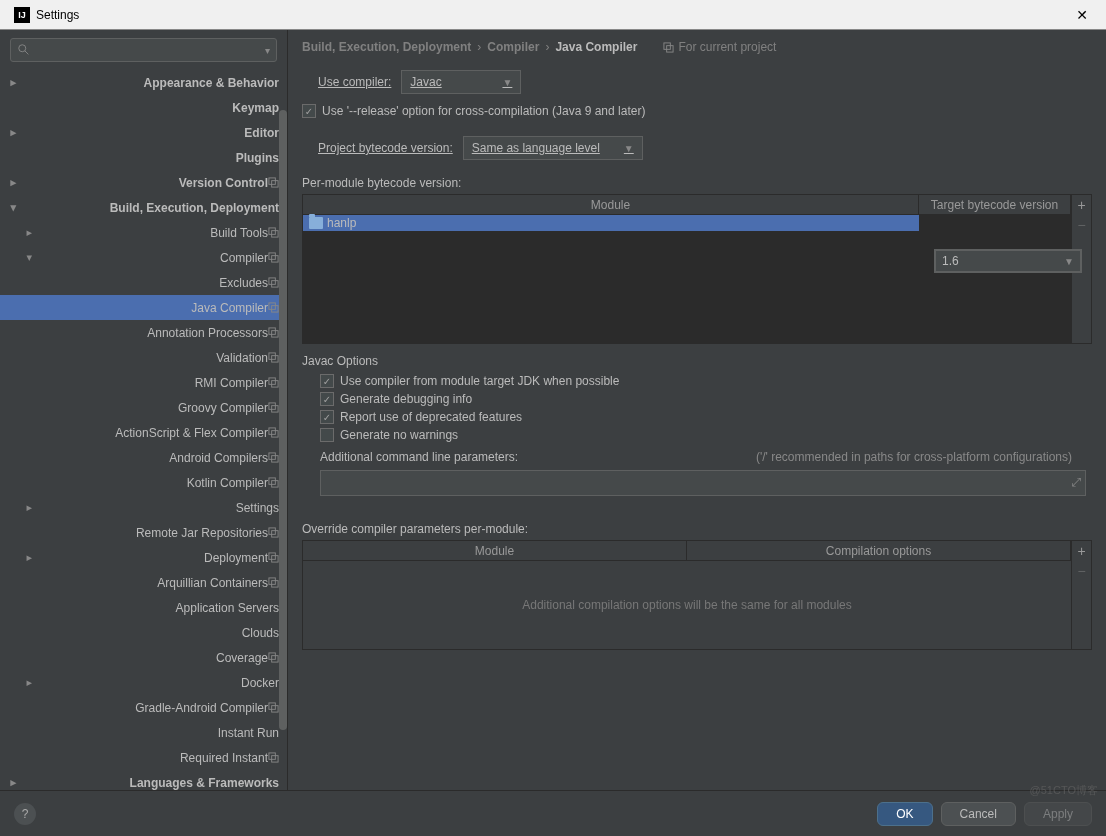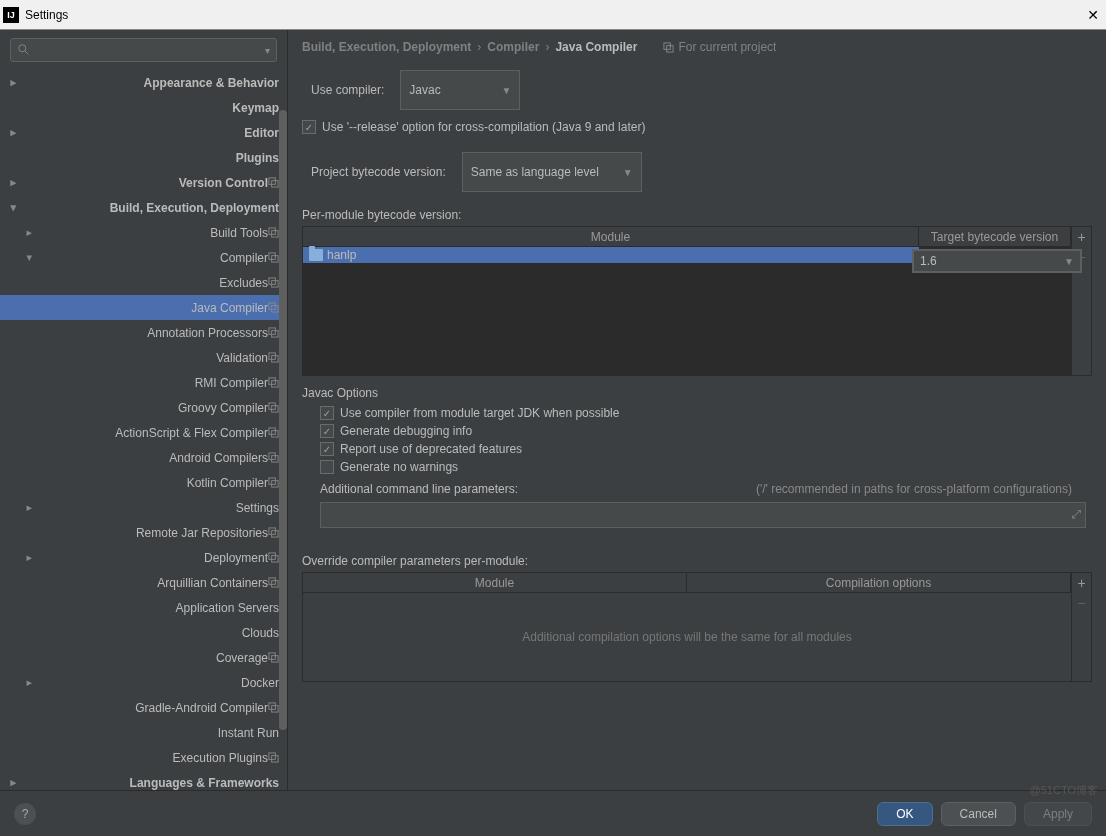--- a/index.html
+++ b/index.html
@@ -1,18 +1,18 @@
 <!DOCTYPE html>
 <html><head>
 <meta charset="utf-8">
 <style>
 * { margin:0; padding:0; box-sizing:border-box; font-family:"Segoe UI",Arial,sans-serif; font-size:12px; }
 body { width:1106px; height:836px; background:#3c3f41; color:#bbbbbb; overflow:hidden; position:relative; }
 
-.titlebar { height:30px; background:#f0f0f0; color:#000; display:flex; align-items:center; padding:0 3px; border-bottom:1px solid #888; }
+.titlebar { height:30px; background:#f0f0f0; color:#000; display:flex; align-items:center; padding:0 14px; border-bottom:1px solid #888; }
 .titlebar .logo { width:16px; height:16px; background:#000; color:#fff; display:flex; align-items:center; justify-content:center; font-size:9px; font-weight:bold; margin-right:6px; }
 .titlebar .title { flex:1; }
 .titlebar .close { width:20px; text-align:center; cursor:pointer; font-size:14px; }
 
 .main { display:flex; height:760px; }
 
 .sidebar { width:288px; background:#3c3f41; border-right:1px solid #2b2b2b; display:flex; flex-direction:column; }
 .searchbox { margin:8px 10px; height:24px; background:#45494a; border:1px solid #5e6060; border-radius:3px; display:flex; align-items:center; padding:0 6px; }
 .searchbox svg { width:14px; height:14px; fill:#888; }
 .searchbox input { flex:1; background:transparent; border:none; color:#bbb; margin-left:4px; outline:none; }
@@ -28,23 +28,23 @@
 .tree-chevron.collapsed::before { content:"▸"; }
 .tree-label { flex:1; white-space:nowrap; }
 
 .content { flex:1; padding:10px 14px; display:flex; flex-direction:column; position:relative; overflow:hidden; }
 .breadcrumb { display:flex; align-items:center; gap:6px; margin-bottom:10px; color:#bbbbbb; }
 .breadcrumb .bc { font-weight:bold; }
 .breadcrumb .bc.dim { color:#808080; }
 .breadcrumb .sep { color:#808080; }
 .crumb-badge { margin-left:20px; color:#808080; display:flex; align-items:center; gap:4px; }
 
-.form-row { display:flex; align-items:center; gap:16px; margin:6px 9px; }
+.form-row { display:flex; align-items:center; gap:10px; margin:6px 16px;text-decoration:underline; }
 .form-label { color:#bbb; }
-.dropdown { background:#45494a; border:1px solid #5e6060; height:40px; display:flex; align-items:center; padding:0 8px; min-width:120px; position:relative; cursor:pointer; }
+.dropdown { background:#45494a; border:1px solid #5e6060; height:24px; display:flex; align-items:center; padding:0 8px; min-width:120px; position:relative; cursor:pointer; }
 .dropdown .dd-arrow { margin-left:auto; color:#888; font-size:10px; }
 
 .checkbox-row { display:flex; align-items:center; gap:6px; margin:4px 0 4px 0; }
 .checkbox { width:14px; height:14px; background:#43494a; border:1px solid #6b6b6b; display:flex; align-items:center; justify-content:center; cursor:pointer; }
 .checkbox.checked::after { content:"✓"; color:#a0a0a0; font-size:10px; }
 
 .section-sub { color:#bbb; margin:10px 0 4px 0; }
 
 .module-table { border:1px solid #2b2b2b; background:#3c3f41; height:150px; position:relative; display:flex; }
 .module-table-main { flex:1; display:flex; flex-direction:column; }
@@ -53,21 +53,21 @@
 .mt-body { flex:1; background:#2b2b2b; position:relative; }
 .mt-row { display:flex; height:16px; }
 .mt-cell { display:flex; align-items:center; padding:0 6px; }
 .mt-row.sel .mt-cell.modcell { background:#4b6eaf; }
 .folder-icon { width:14px; height:12px; background:#87afda; display:inline-block; margin-right:4px; border-radius:1px; position:relative; }
 .folder-icon::before { content:""; position:absolute; top:-3px; left:0; width:6px; height:3px; background:#87afda; border-radius:1px 1px 0 0; }
 
 .mt-side { width:20px; background:#3c3f41; border-left:1px solid #2b2b2b; display:flex; flex-direction:column; align-items:center; padding-top:2px; gap:4px; }
 .mt-side span { color:#999; cursor:pointer; font-size:14px; }
 
-.version-dropdown { position:absolute; top:219px; right:24px; width:170px; background:#3c3f41; border:1px solid #5e6060; z-index:10; }
+.version-dropdown { position:absolute; top:219px; right:24px; width:148px; background:#3c3f41; border:1px solid #5e6060; z-index:10; }
 .vd-input { height:22px; background:#45494a; border:1px solid #5e6060; display:flex; align-items:center; padding:0 6px; color:#bbb; }
 .vd-input .dd-arrow { margin-left:auto; color:#888; font-size:10px; }
 .vd-list { background:#3c3f41; }
 .vd-item { height:19px; display:flex; align-items:center; padding:0 6px; color:#bbb; cursor:pointer; }
 .vd-item.sel { background:#4b6eaf; }
 .vd-item.highlight { outline:2px solid #ff0000; outline-offset:-1px; position:relative; z-index:5; width:80px; }
 
 .javac-section { margin-top:10px; }
 .javac-opts { padding-left:18px; margin-top:6px; }
 .cmdline-row { display:flex; align-items:center; gap:10px; margin-top:8px; }
@@ -271,21 +271,21 @@
           <span class="tree-label">Gradle-Android Compiler</span>
           <svg class="ind-svg" viewBox="0 0 12 12">
             <rect x="1" y="1" width="7" height="7"></rect>
             <rect x="4" y="4" width="7" height="7"></rect>
           </svg>
         </div>
         <div class="tree-item l1">
           <span class="tree-label">Instant Run</span>
         </div>
         <div class="tree-item l1">
-          <span class="tree-label">Execution Plugins</span>
+          <span class="tree-label">Required Instant</span>
           <svg class="ind-svg" viewBox="0 0 12 12">
             <rect x="1" y="1" width="7" height="7"></rect>
             <rect x="4" y="4" width="7" height="7"></rect>
           </svg>
         </div>
         <div class="tree-item l0">
           <span class="tree-chevron collapsed"></span>
           <span class="tree-label">Languages &amp; Frameworks</span>
         </div>
         <div class="scrollbar-v">

